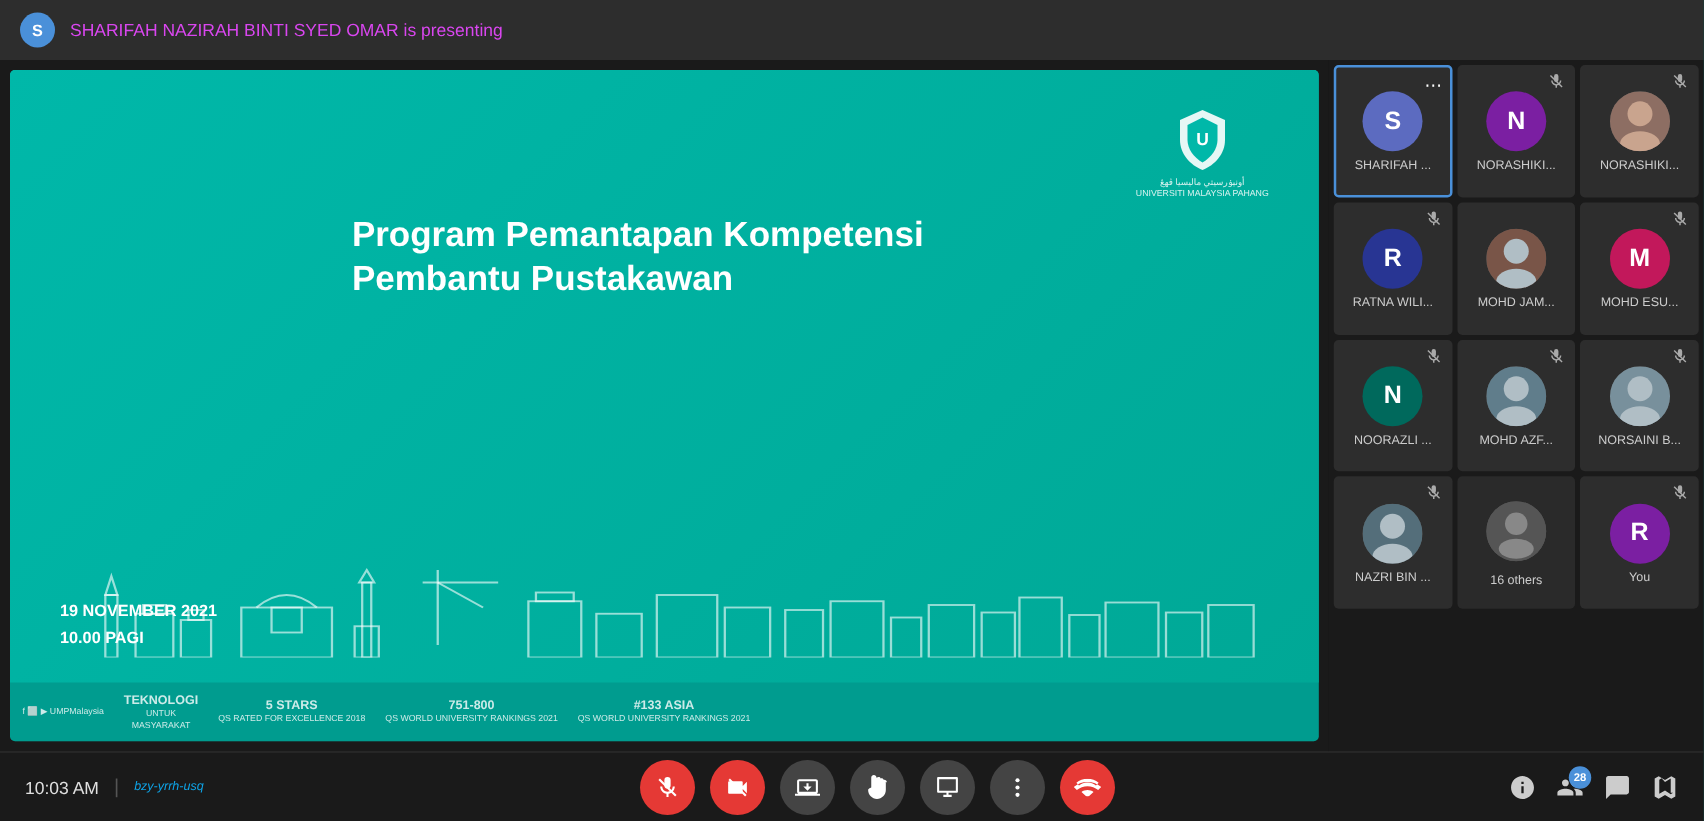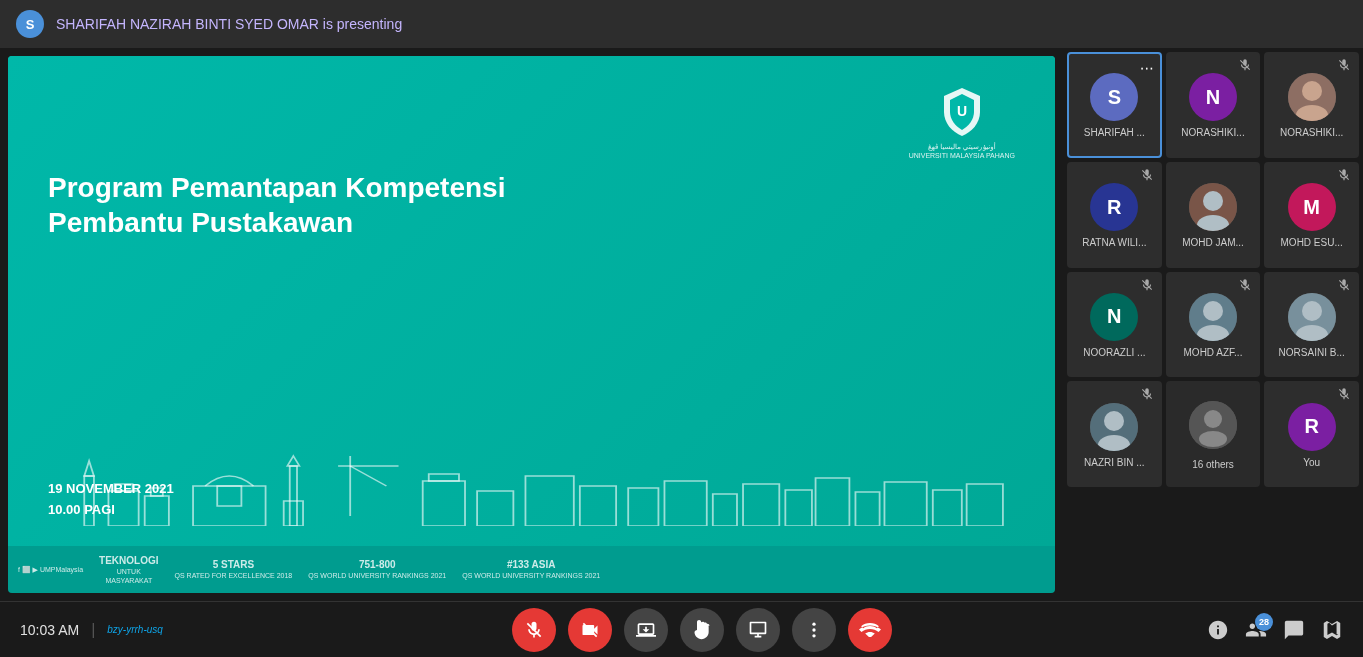--- a/index.html
+++ b/index.html
@@ -24,21 +24,21 @@
     .top-bar-avatar {
       width: 28px; height: 28px;
       border-radius: 50%;
       background: #4a90d9;
       display: flex; align-items: center; justify-content: center;
       font-weight: bold; font-size: 13px; color: #fff;
       flex-shrink: 0;
     }
     .top-bar-text {
       font-size: 14px;
-      color: #c4b5fd;
+      color: #d946ef;
     }
 
     
     .main-area {
       display: flex;
       height: calc(657px - 48px - 56px);
     }
 
     
     .presentation-area {
@@ -82,21 +82,22 @@
     }
     .slide-logo-text {
       font-size: 7px;
       color: rgba(255,255,255,0.85);
       text-align: center;
       line-height: 1.3;
     }
     .slide-content {
       flex: 1;
       display: flex;
-      flex-direction: column;
+      flex-direction: row;
+      justify-content: center;
       padding-top: 10px;
     }
     .slide-title {
       font-size: 28px;
       font-weight: bold;
       color: #fff;
       line-height: 1.25;
       margin-bottom: 20px;
       max-width: 500px;
     }

